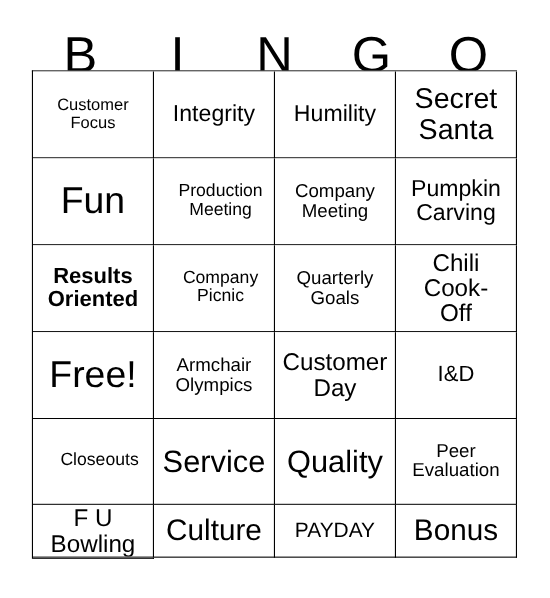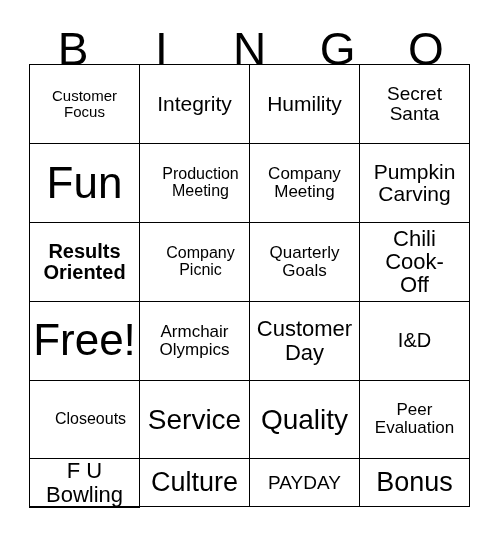--- a/index.html
+++ b/index.html
@@ -85,25 +85,25 @@
   }
 
   
   .fs-15 { font-size: 15px; }
   .fs-16 { font-size: 16px; margin-left: 12px; }
   .fs-17 { font-size: 17px; }
   .fs-19 { font-size: 19px; }
   .fs-20 { font-size: 20px; font-weight: bold; }
   .fs-21 { font-size: 21px; }
   .fs-22 { font-size: 22px; }
-  .fs-26 { font-size: 19px; }
+  .fs-26 { font-size: 26px; }
   .fs-27 { font-size: 27px; }
   .fs-28 { font-size: 28px; }
   .fs-32 { font-size: 20px; }
-  .fs-34 { font-size: 44px; }
+  .fs-34 { font-size: 34px; }
 </style>
 </head>
 <body>
 
 <div id="card">
 
   <div class="header-row">
     <div class="header-letter">B</div>
     <div class="header-letter">I</div>
     <div class="header-letter">N</div>

